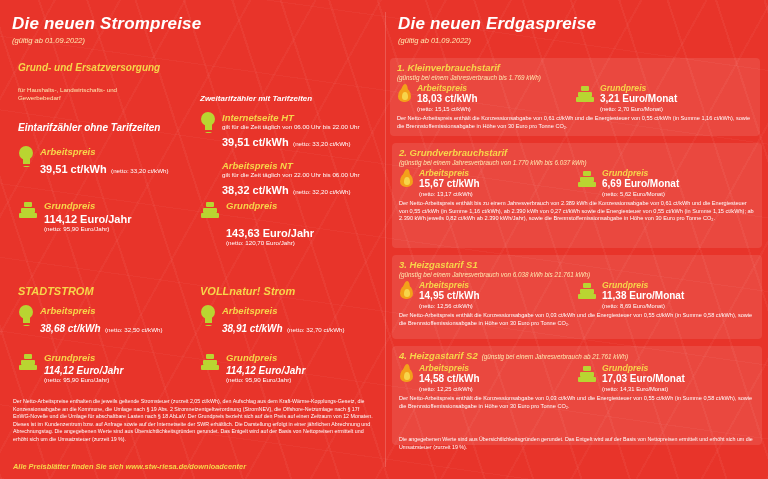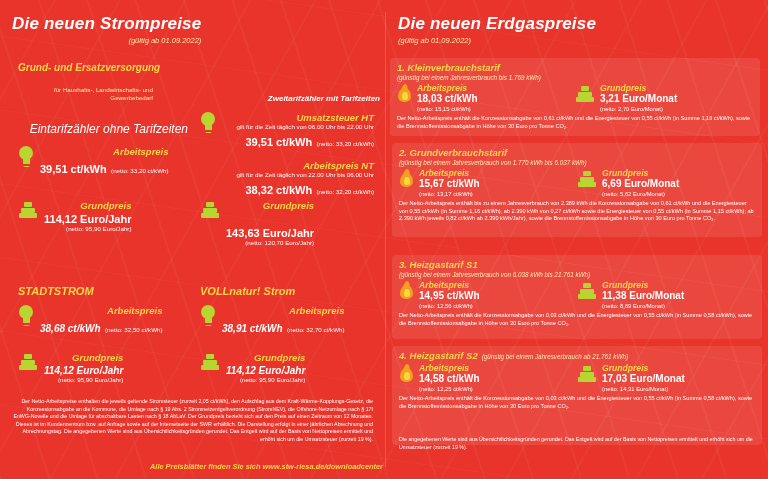--- a/index.html
+++ b/index.html
@@ -15,21 +15,21 @@
   .bg-texture{
     position:absolute;left:0;top:0;width:768px;height:479px;
     background:
       repeating-linear-gradient(72deg, rgba(255,255,255,0.045) 0px, rgba(255,255,255,0.045) 2px, rgba(255,255,255,0) 2px, rgba(255,255,255,0) 46px),
       repeating-linear-gradient(-61deg, rgba(255,255,255,0.035) 0px, rgba(255,255,255,0.035) 2px, rgba(255,255,255,0) 2px, rgba(255,255,255,0) 57px),
       repeating-linear-gradient(8deg, rgba(255,255,255,0.03) 0px, rgba(255,255,255,0.03) 1px, rgba(255,255,255,0) 1px, rgba(255,255,255,0) 73px);
     pointer-events:none;
   }
   .page{position:absolute;left:0;top:0;width:768px;height:479px;}
 
-  .col-left{position:absolute;left:0;top:0;width:386px;height:479px;text-align:right;}
+  .col-left{position:absolute;left:0;top:0;width:386px;height:479px;}
   .col-right{position:absolute;left:386px;top:0;width:382px;height:479px;}
 
   h1.title{
     font-size:17px;font-weight:bold;font-style:italic;color:#ffffff;
     margin:0;letter-spacing:0.2px;
   }
   .subtitle{font-size:7.5px;color:#ffe9b0;margin-top:2px;font-style:italic;}
 
   .sec-head{
     font-size:10px;font-weight:bold;font-style:italic;color:#f7d54a;margin:0;
@@ -103,21 +103,21 @@
 
     <div style="position:absolute;left:18px;top:62px;">
       <div class="sec-head">Grund- und Ersatzversorgung</div>
     </div>
 
     <div style="position:absolute;left:18px;top:86px;width:135px;">
       <div class="tiny-y">für Haushalts-, Landwirtschafts- und Gewerbebedarf</div>
     </div>
 
     <div style="position:absolute;left:18px;top:122px;width:170px;">
-      <div style="font-size:12px;font-weight:normal;font-style:italic;color:#ffffff;">Eintarifzähler ohne Tarifzeiten</div>
+      <div style="font-size:10px;font-weight:bold;font-style:italic;color:#ffffff;">Eintarifzähler ohne Tarifzeiten</div>
     </div>
 
     <div style="position:absolute;left:18px;top:146px;display:flex;gap:6px;align-items:flex-start;">
       <span class="bulb">
           <span class="glass"></span>
           <span class="neck"></span>
           <span class="base"></span>
         </span>
       <span class="valblock">
         <span class="label-y" style="display:block;">Arbeitspreis</span>
@@ -145,21 +145,21 @@
       <div style="font-size:8px;font-weight:bold;font-style:italic;color:#ffffff;">Zweitarifzähler mit Tarifzeiten</div>
     </div>
 
     <div style="position:absolute;left:200px;top:112px;display:flex;gap:6px;align-items:flex-start;">
       <span class="bulb">
           <span class="glass"></span>
           <span class="neck"></span>
           <span class="base"></span>
         </span>
       <span class="valblock" style="width:152px;">
-        <span class="label-y" style="display:block;">Umsatzsteuer HT</span>
+        <span class="label-y" style="display:block;">Internetseite HT</span>
         <span class="tiny" style="display:block;">gilt für die Zeit täglich von 06.00 Uhr bis 22.00 Uhr</span>
         <span style="display:block;margin-top:1px;">
           <span class="price">39,51 ct/kWh</span>
           <span class="net">(netto: 33,20 ct/kWh)</span>
         </span>
       </span>
     </div>
 
     <div style="position:absolute;left:200px;top:160px;display:flex;gap:6px;align-items:flex-start;">
       <span style="width:16px;display:inline-block;"></span>
@@ -289,21 +289,21 @@
           <span class="valblock">
             <span class="lab" style="display:block;">Grundpreis</span>
             <span class="val" style="display:block;">3,21 Euro/Monat</span>
             <span class="sub" style="display:block;">(netto: 2,70 Euro/Monat)</span>
           </span>
         </div>
       </div>
       <div class="card-note">Der Netto-Arbeitspreis enthält die Konzessionsabgabe von 0,61 ct/kWh und die Energiesteuer von 0,55 ct/kWh (in Summe 1,16 ct/kWh), sowie die Brennstoffemissionsabgabe in Höhe von 30 Euro pro Tonne CO₂.</div>
     </div>
 
-    <div class="card" style="top:143px;left:6px;height:94px;">
+    <div class="card" style="top:143px;left:6px;height:105px;">
       <div class="card-title">2. Grundverbrauchstarif</div>
       <div class="card-sub">(günstig bei einem Jahresverbrauch von 1.770 kWh bis 6.037 kWh)</div>
       <div class="row2">
         <div class="half">
           <span class="flame">
               <span class="f1"></span>
               <span class="f2"></span>
               <span class="f3"></span>
             </span>
           <span class="valblock">

